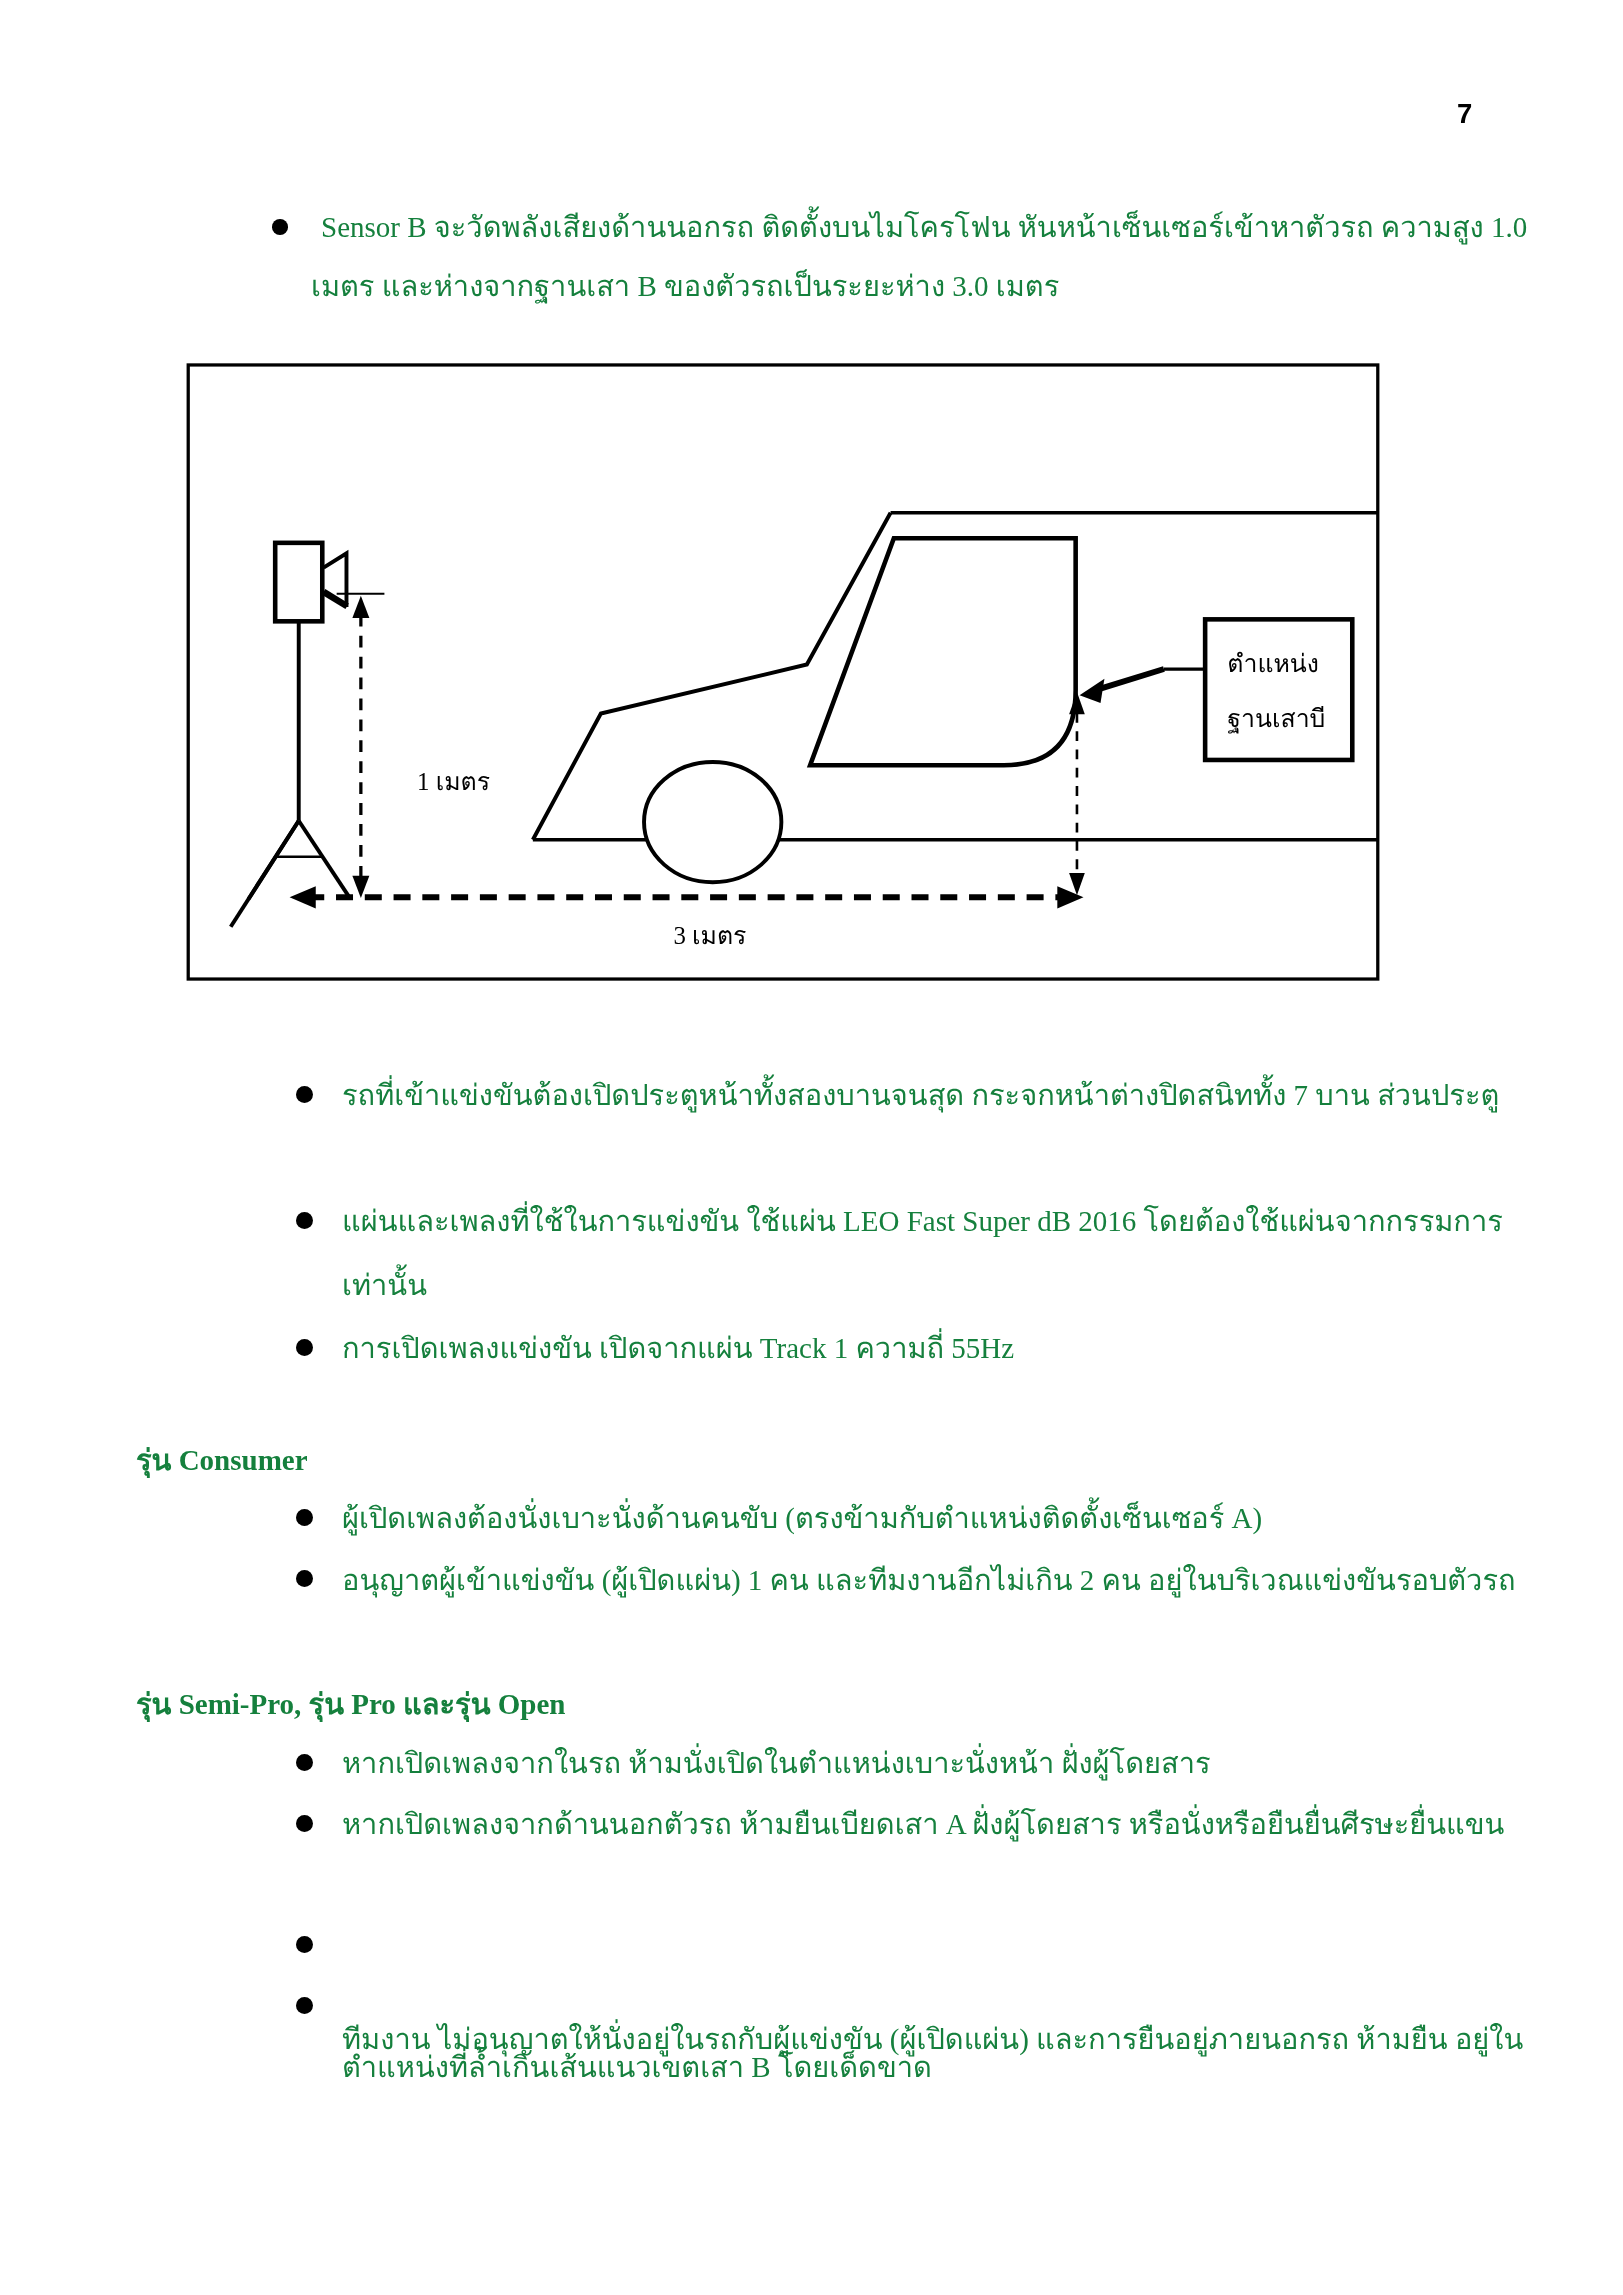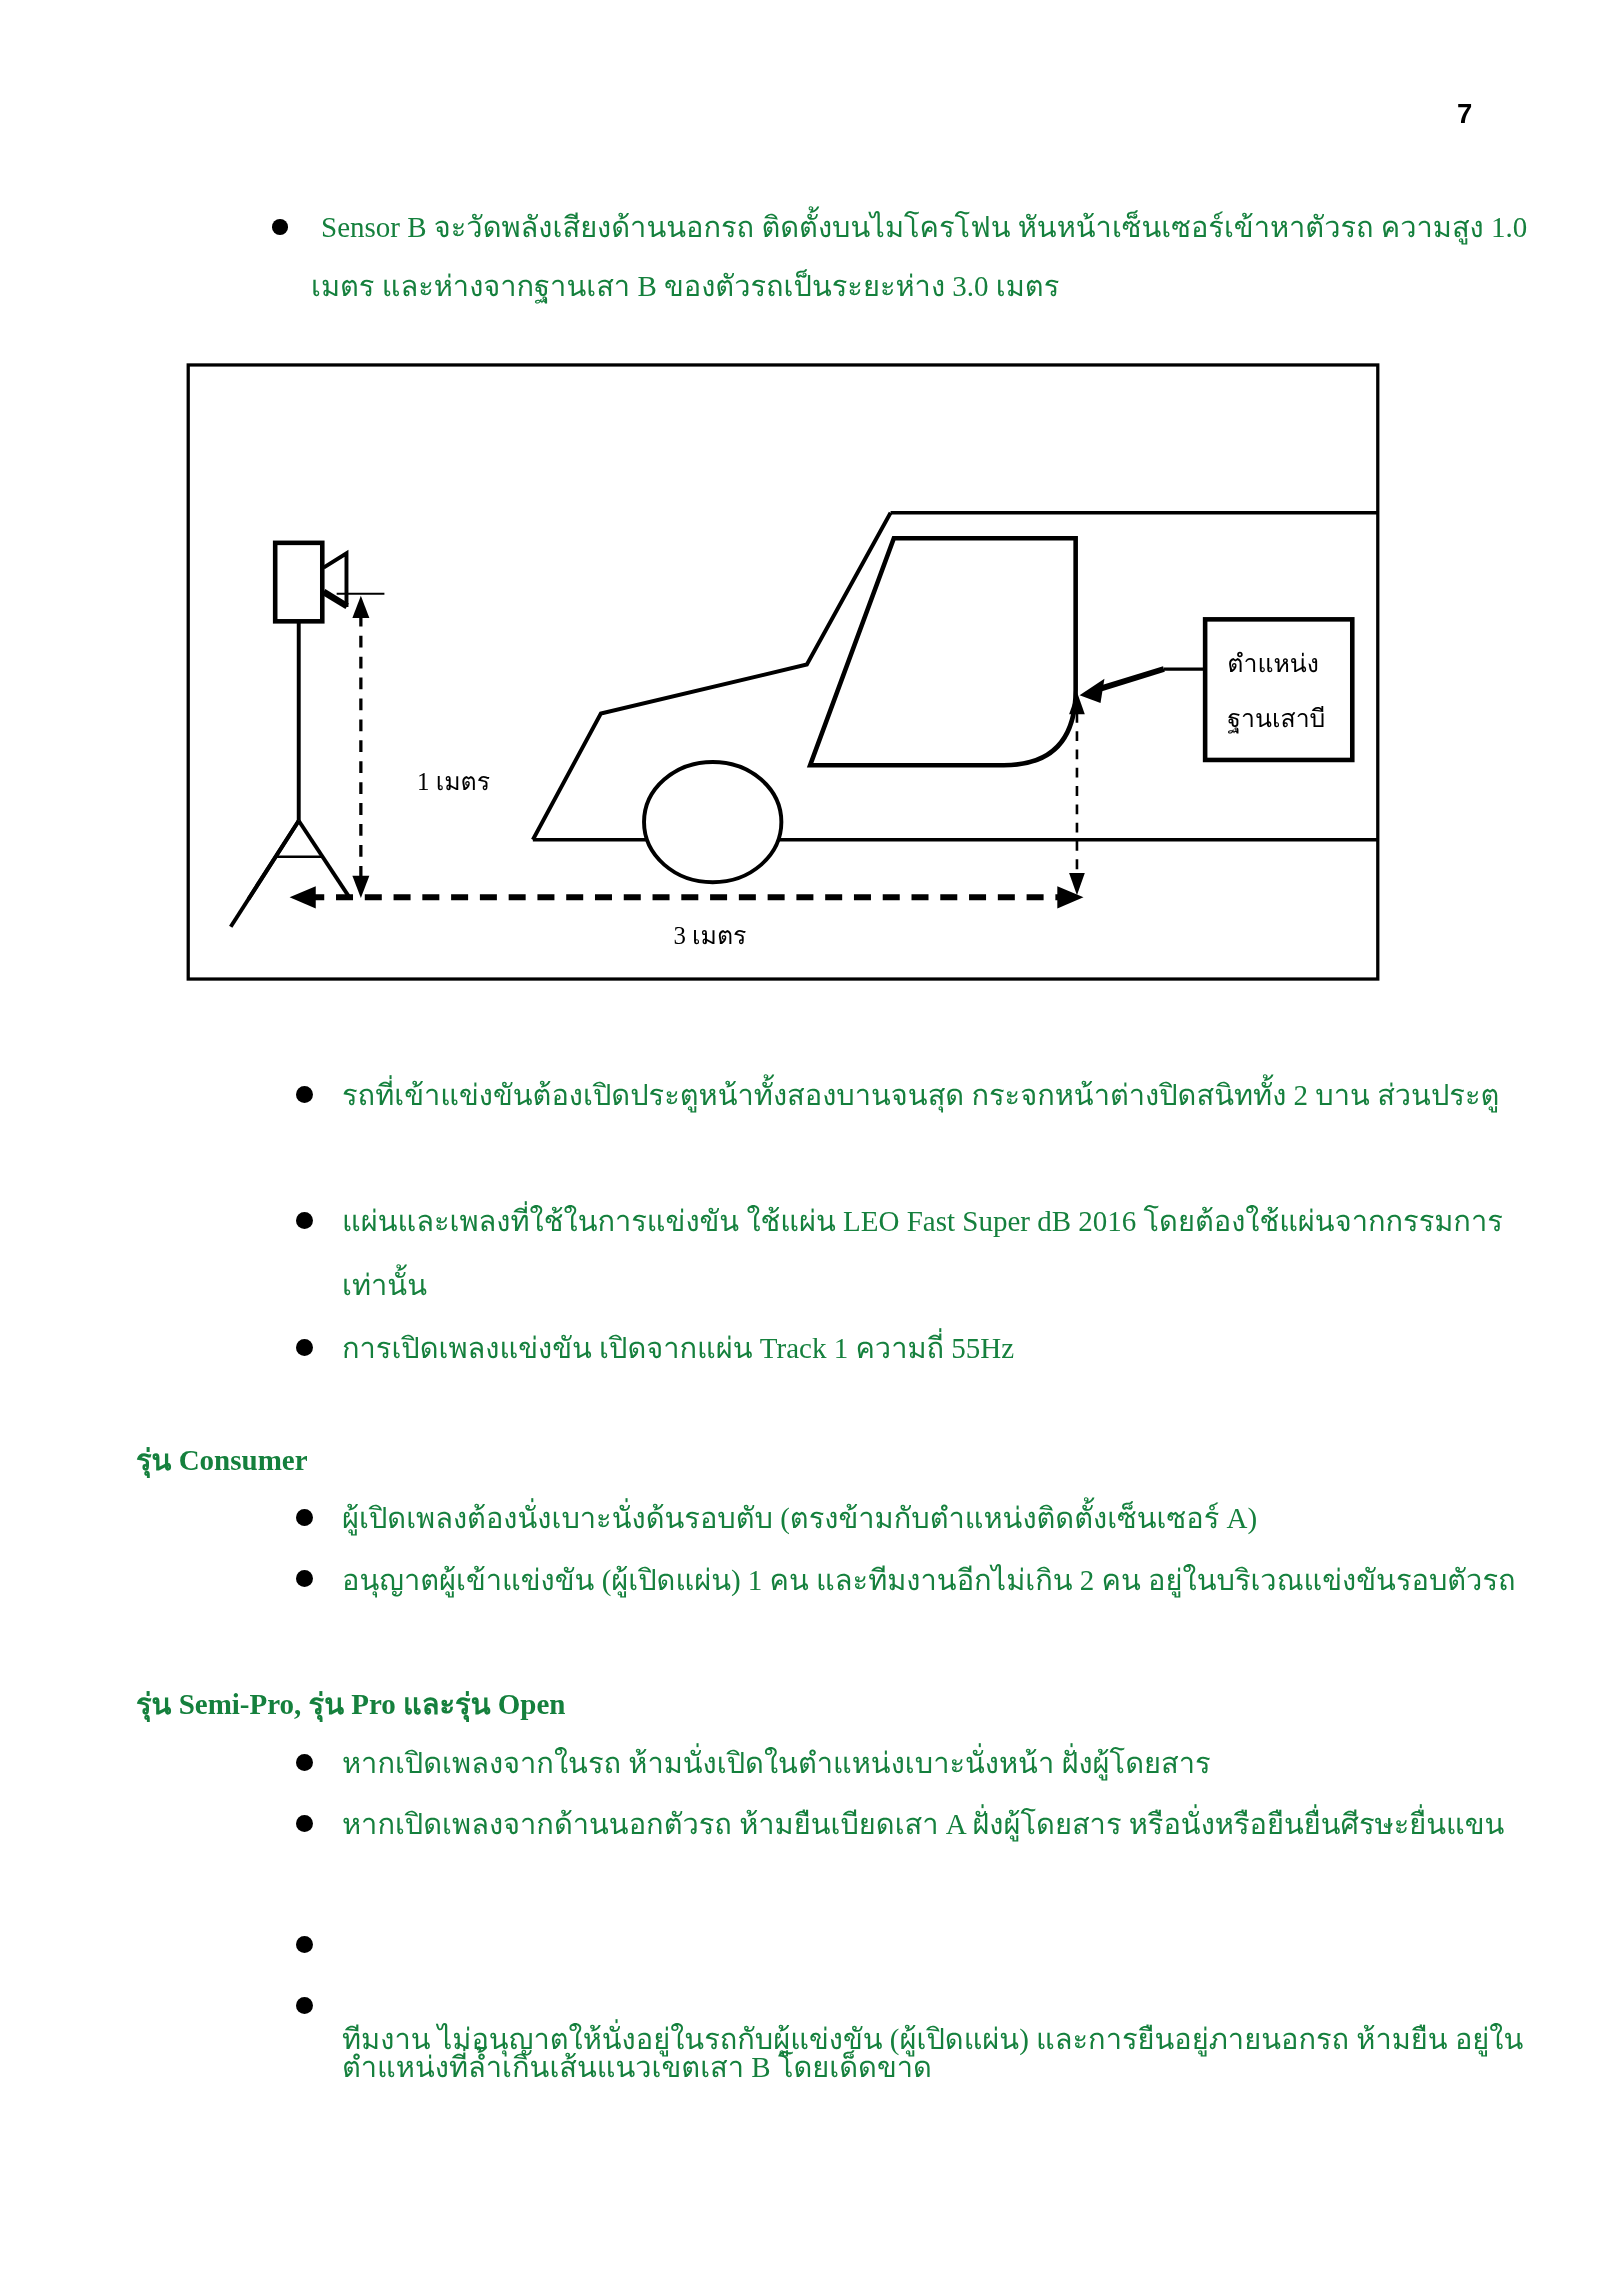--- a/index.html
+++ b/index.html
@@ -81,33 +81,33 @@
         <text x="1592" y="472" font-size="38">ตำแหน่ง</text>
         <text x="1592" y="556" font-size="38">ฐานเสาบี</text>
         <line x1="1558" y1="468" x2="1495" y2="468" stroke="#000" stroke-width="5"></line>
         <line x1="1495" y1="468" x2="1388" y2="501" stroke="#000" stroke-width="9"></line>
         <polygon points="1366,508 1404,483 1398,520" fill="#000"></polygon>
       </g>
     </svg>
   </div>
 
   <div class="dot" style="left:296px;top:1086px;"></div>
-  <div class="line" style="left:342px;top:1079px;">รถที่เข้าแข่งขันต้องเปิดประตูหน้าทั้งสองบานจนสุด กระจกหน้าต่างปิดสนิททั้ง 2 บาน ส่วนประตู</div>
+  <div class="line" style="left:342px;top:1079px;">รถที่เข้าแข่งขันต้องเปิดประตูหน้าทั้งสองบานจนสุด กระจกหน้าต่างปิดสนิททั้ง 7 บาน ส่วนประตู</div>
 
   <div class="dot" style="left:296px;top:1212px;"></div>
   <div class="line" style="left:342px;top:1205px;">แผ่นและเพลงที่ใช้ในการแข่งขัน ใช้แผ่น LEO Fast Super dB 2016 โดยต้องใช้แผ่นจากกรรมการ</div>
   <div class="line" style="left:342px;top:1269px;">เท่านั้น</div>
 
   <div class="dot" style="left:296px;top:1339px;"></div>
   <div class="line" style="left:342px;top:1332px;">การเปิดเพลงแข่งขัน เปิดจากแผ่น Track 1 ความถี่ 55Hz</div>
 
   <div class="line hdr" style="left:136px;top:1444px;">รุ่น Consumer</div>
 
   <div class="dot" style="left:296px;top:1509px;"></div>
-  <div class="line" style="left:342px;top:1502px;">ผู้เปิดเพลงต้องนั่งเบาะนั่งด้นรอบตับ (ตรงข้ามกับตำแหน่งติดตั้งเซ็นเซอร์ A)</div>
+  <div class="line" style="left:342px;top:1502px;">ผู้เปิดเพลงต้องนั่งเบาะนั่งด้านคนขับ (ตรงข้ามกับตำแหน่งติดตั้งเซ็นเซอร์ A)</div>
 
   <div class="dot" style="left:296px;top:1570px;"></div>
   <div class="line" style="left:342px;top:1564px;">อนุญาตผู้เข้าแข่งขัน (ผู้เปิดแผ่น) 1 คน และทีมงานอีกไม่เกิน 2 คน อยู่ในบริเวณแข่งขันรอบตัวรถ</div>
 
   <div class="line hdr" style="left:136px;top:1688px;">รุ่น Semi-Pro, รุ่น Pro และรุ่น Open</div>
 
   <div class="dot" style="left:296px;top:1754px;"></div>
   <div class="line" style="left:342px;top:1747px;">หากเปิดเพลงจากในรถ ห้ามนั่งเปิดในตำแหน่งเบาะนั่งหน้า ฝั่งผู้โดยสาร</div>
 
   <div class="dot" style="left:296px;top:1815px;"></div>

